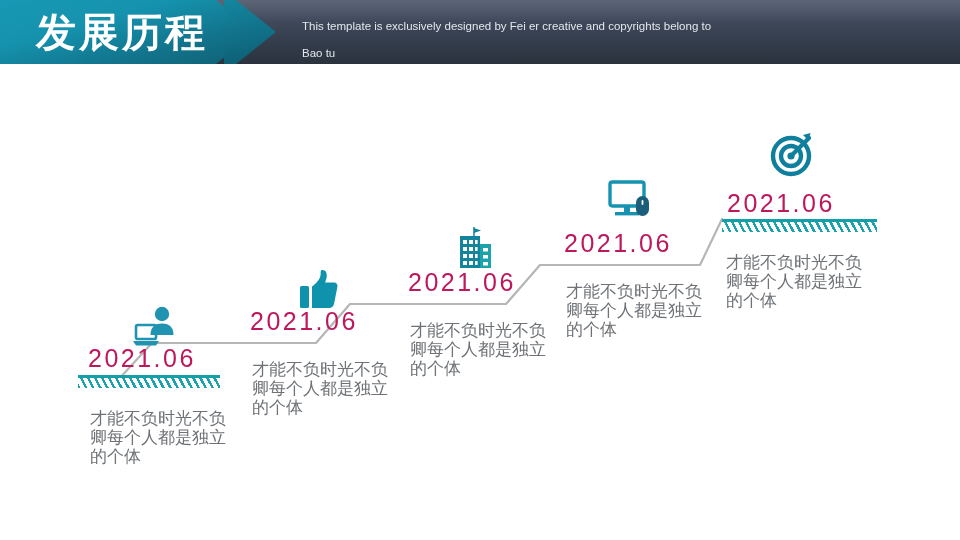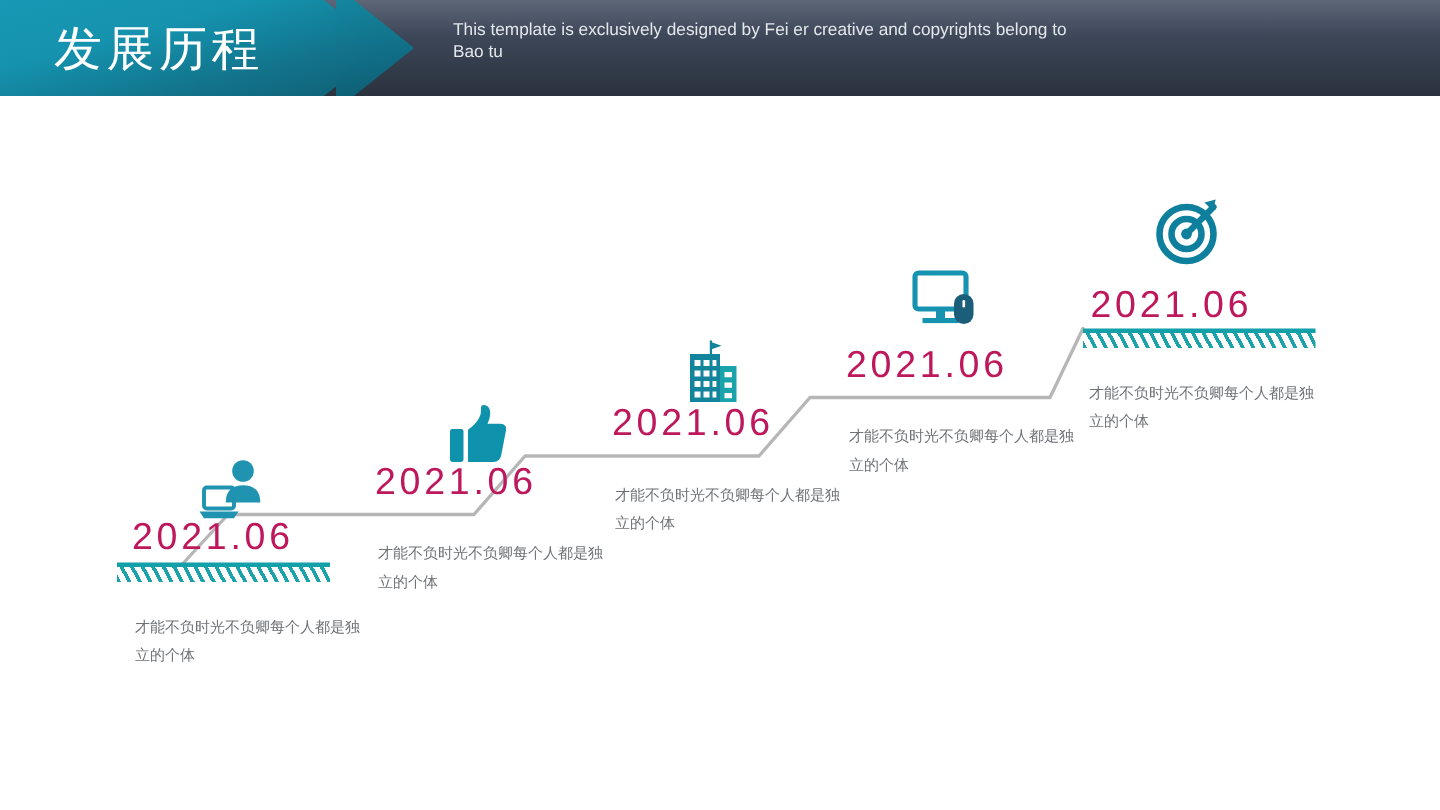--- a/index.html
+++ b/index.html
@@ -49,33 +49,33 @@
     background: linear-gradient(170deg, #15869f 0%, #106d85 60%, #0d5c71 100%);
     -webkit-clip-path: polygon(12px 0, 52px 32px, 12px 64px, 0 64px, 0 52px, 26px 32px, 0 12px, 0 0);
     clip-path: polygon(12px 0, 52px 32px, 12px 64px, 0 64px, 0 52px, 26px 32px, 0 12px, 0 0);
   }
   .page-title {
     position: absolute;
     left: 36px;
     top: 0;
     height: 54px;
     line-height: 64px;
-    font-size: 32px;
-    font-weight: normal;
+    font-size: 40px;
+    font-weight: bold;
     color: #ffffff;
     letter-spacing: 3px;
     white-space: nowrap;
   }
   .header-note {
     position: absolute;
     left: 302px;
     top: 13px;
     width: 420px;
     font-size: 11.5px;
-    line-height: 15px;
+    line-height: 27px;
     color: #e3e7ec;
   }
 
   
   .stage {
     position: absolute;
     left: 0;
     top: 64px;
     width: 960px;
     height: 476px;
@@ -101,21 +101,21 @@
   .step-date {
     position: absolute;
     font-size: 25px;
     font-weight: 300;
     letter-spacing: 2.5px;
     color: #be185d;
     white-space: nowrap;
   }
   .step-desc {
     position: absolute;
-    font-size: 10px;
+    font-size: 17px;
     line-height: 19px;
     color: #6f7276;
     width: 150px;
   }
 
   
   .hatch-bar {
     position: absolute;
     height: 13px;
   }

